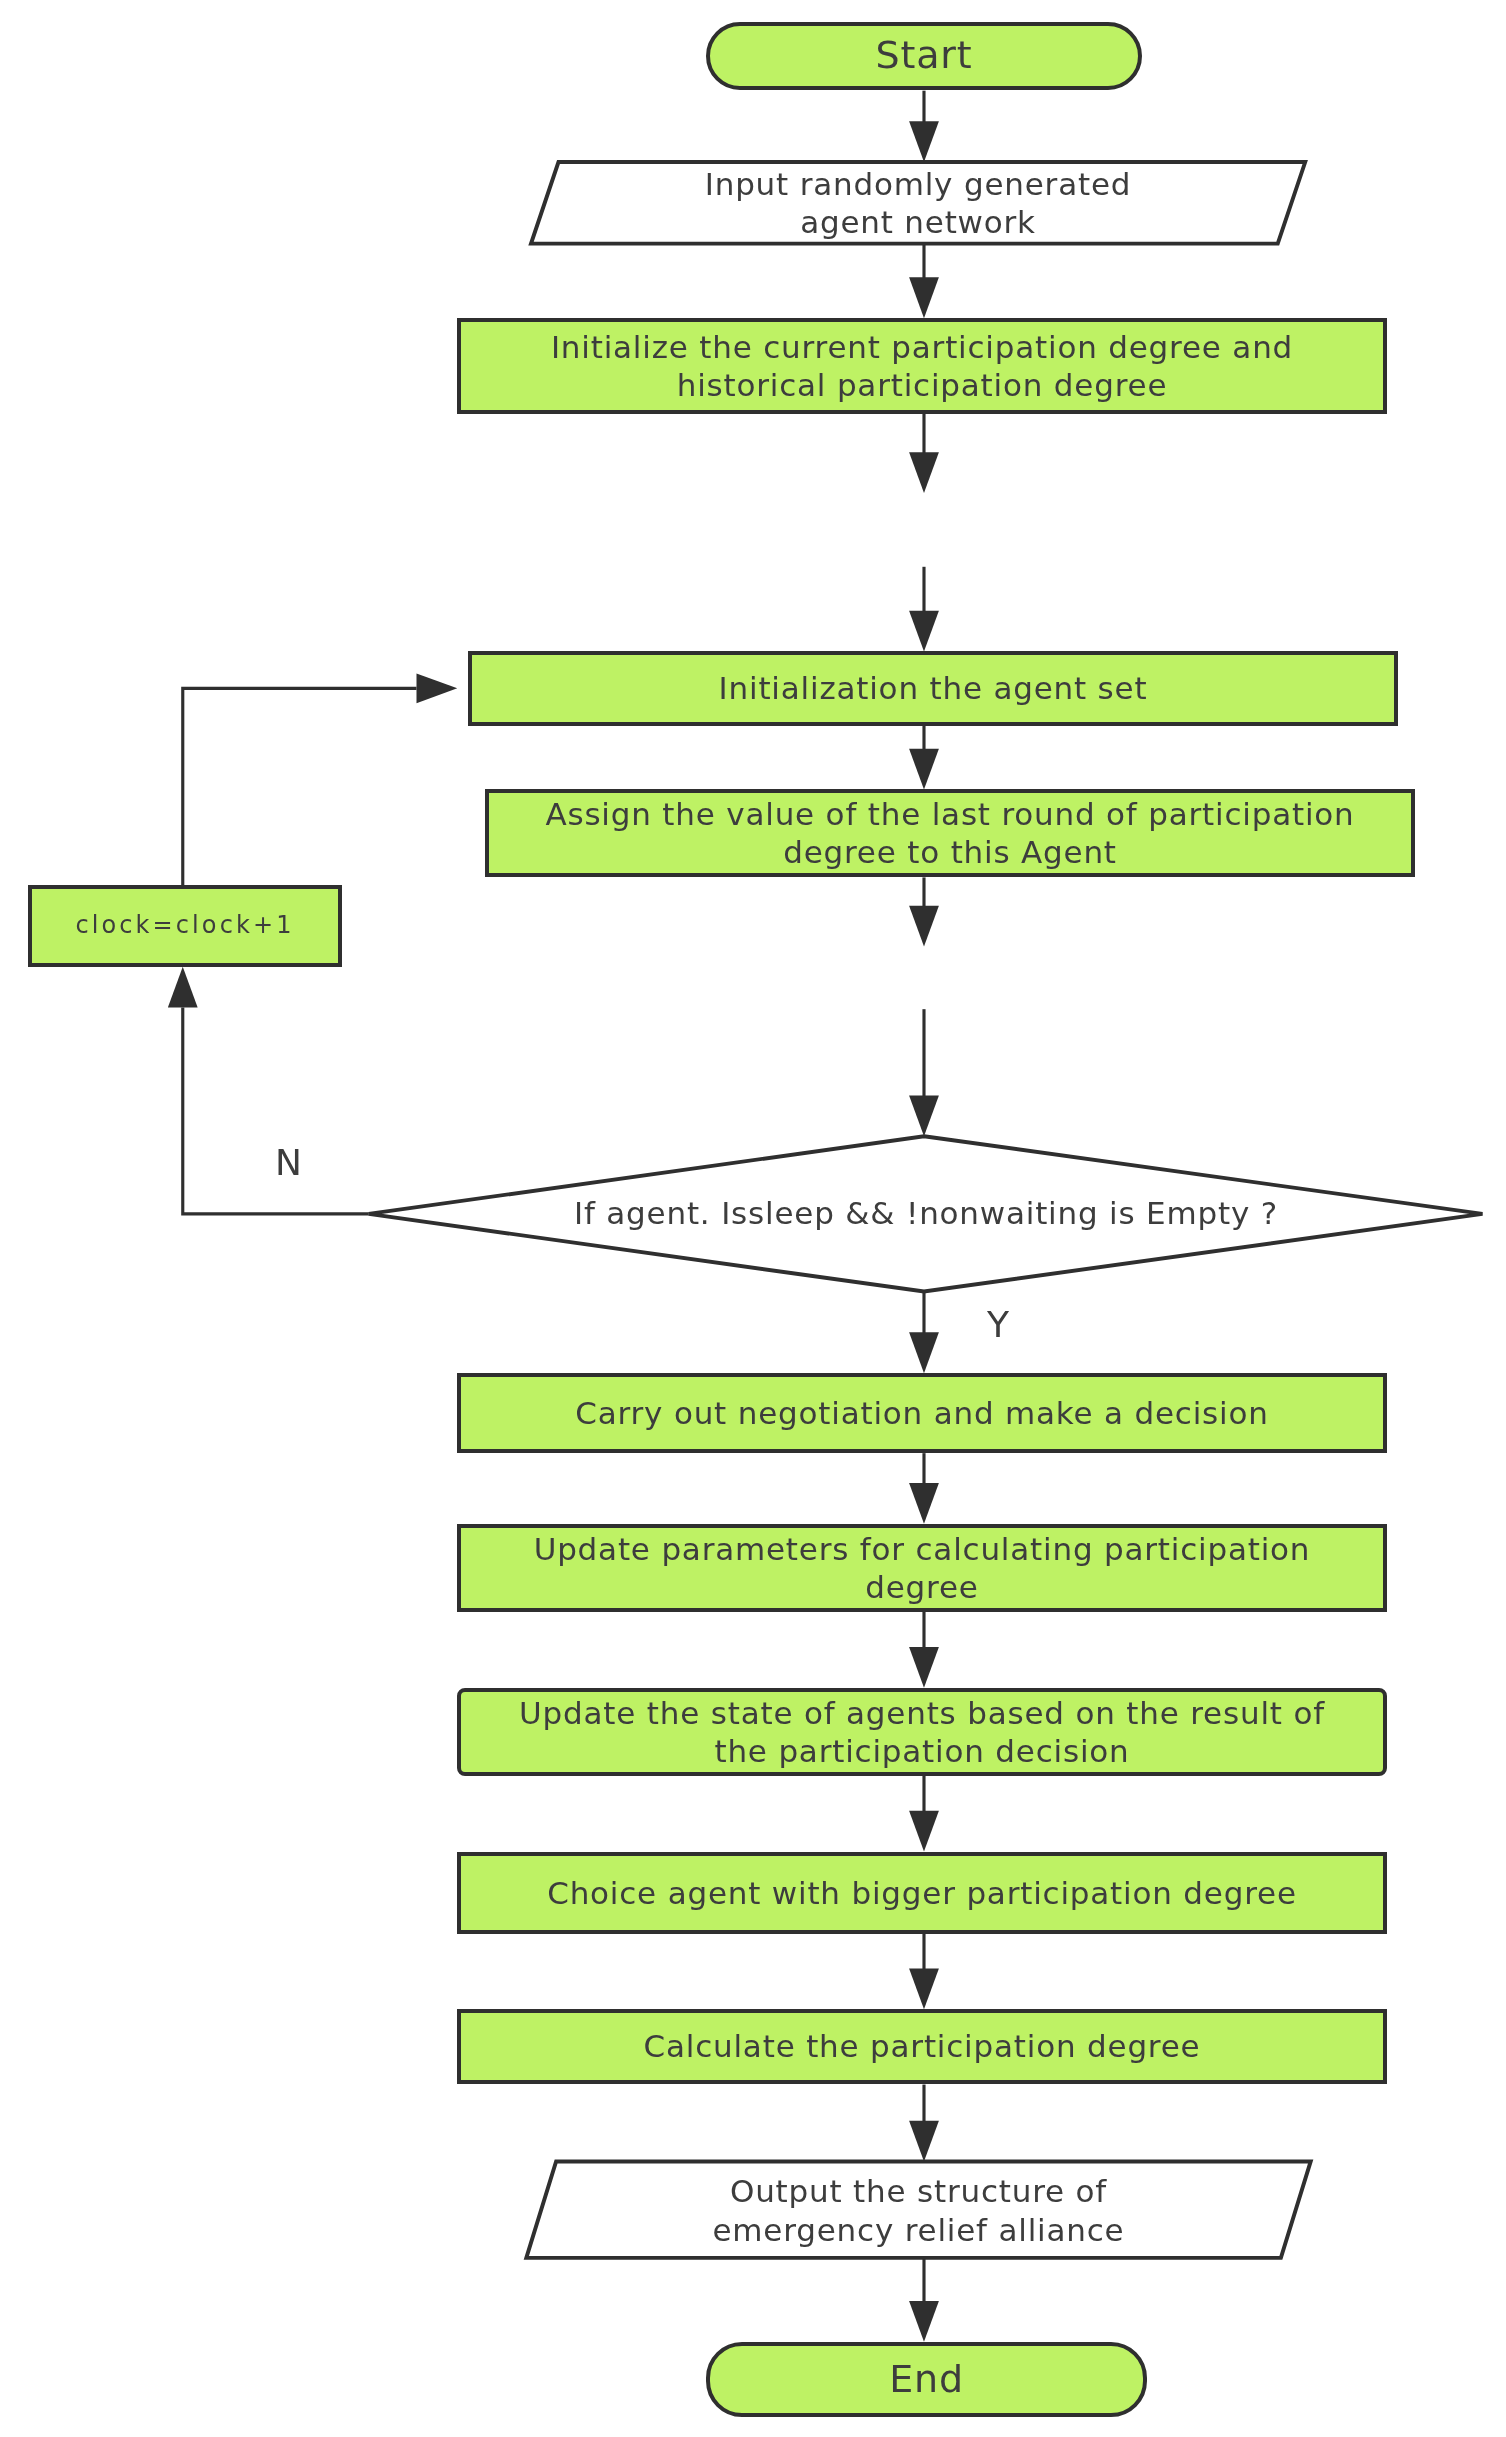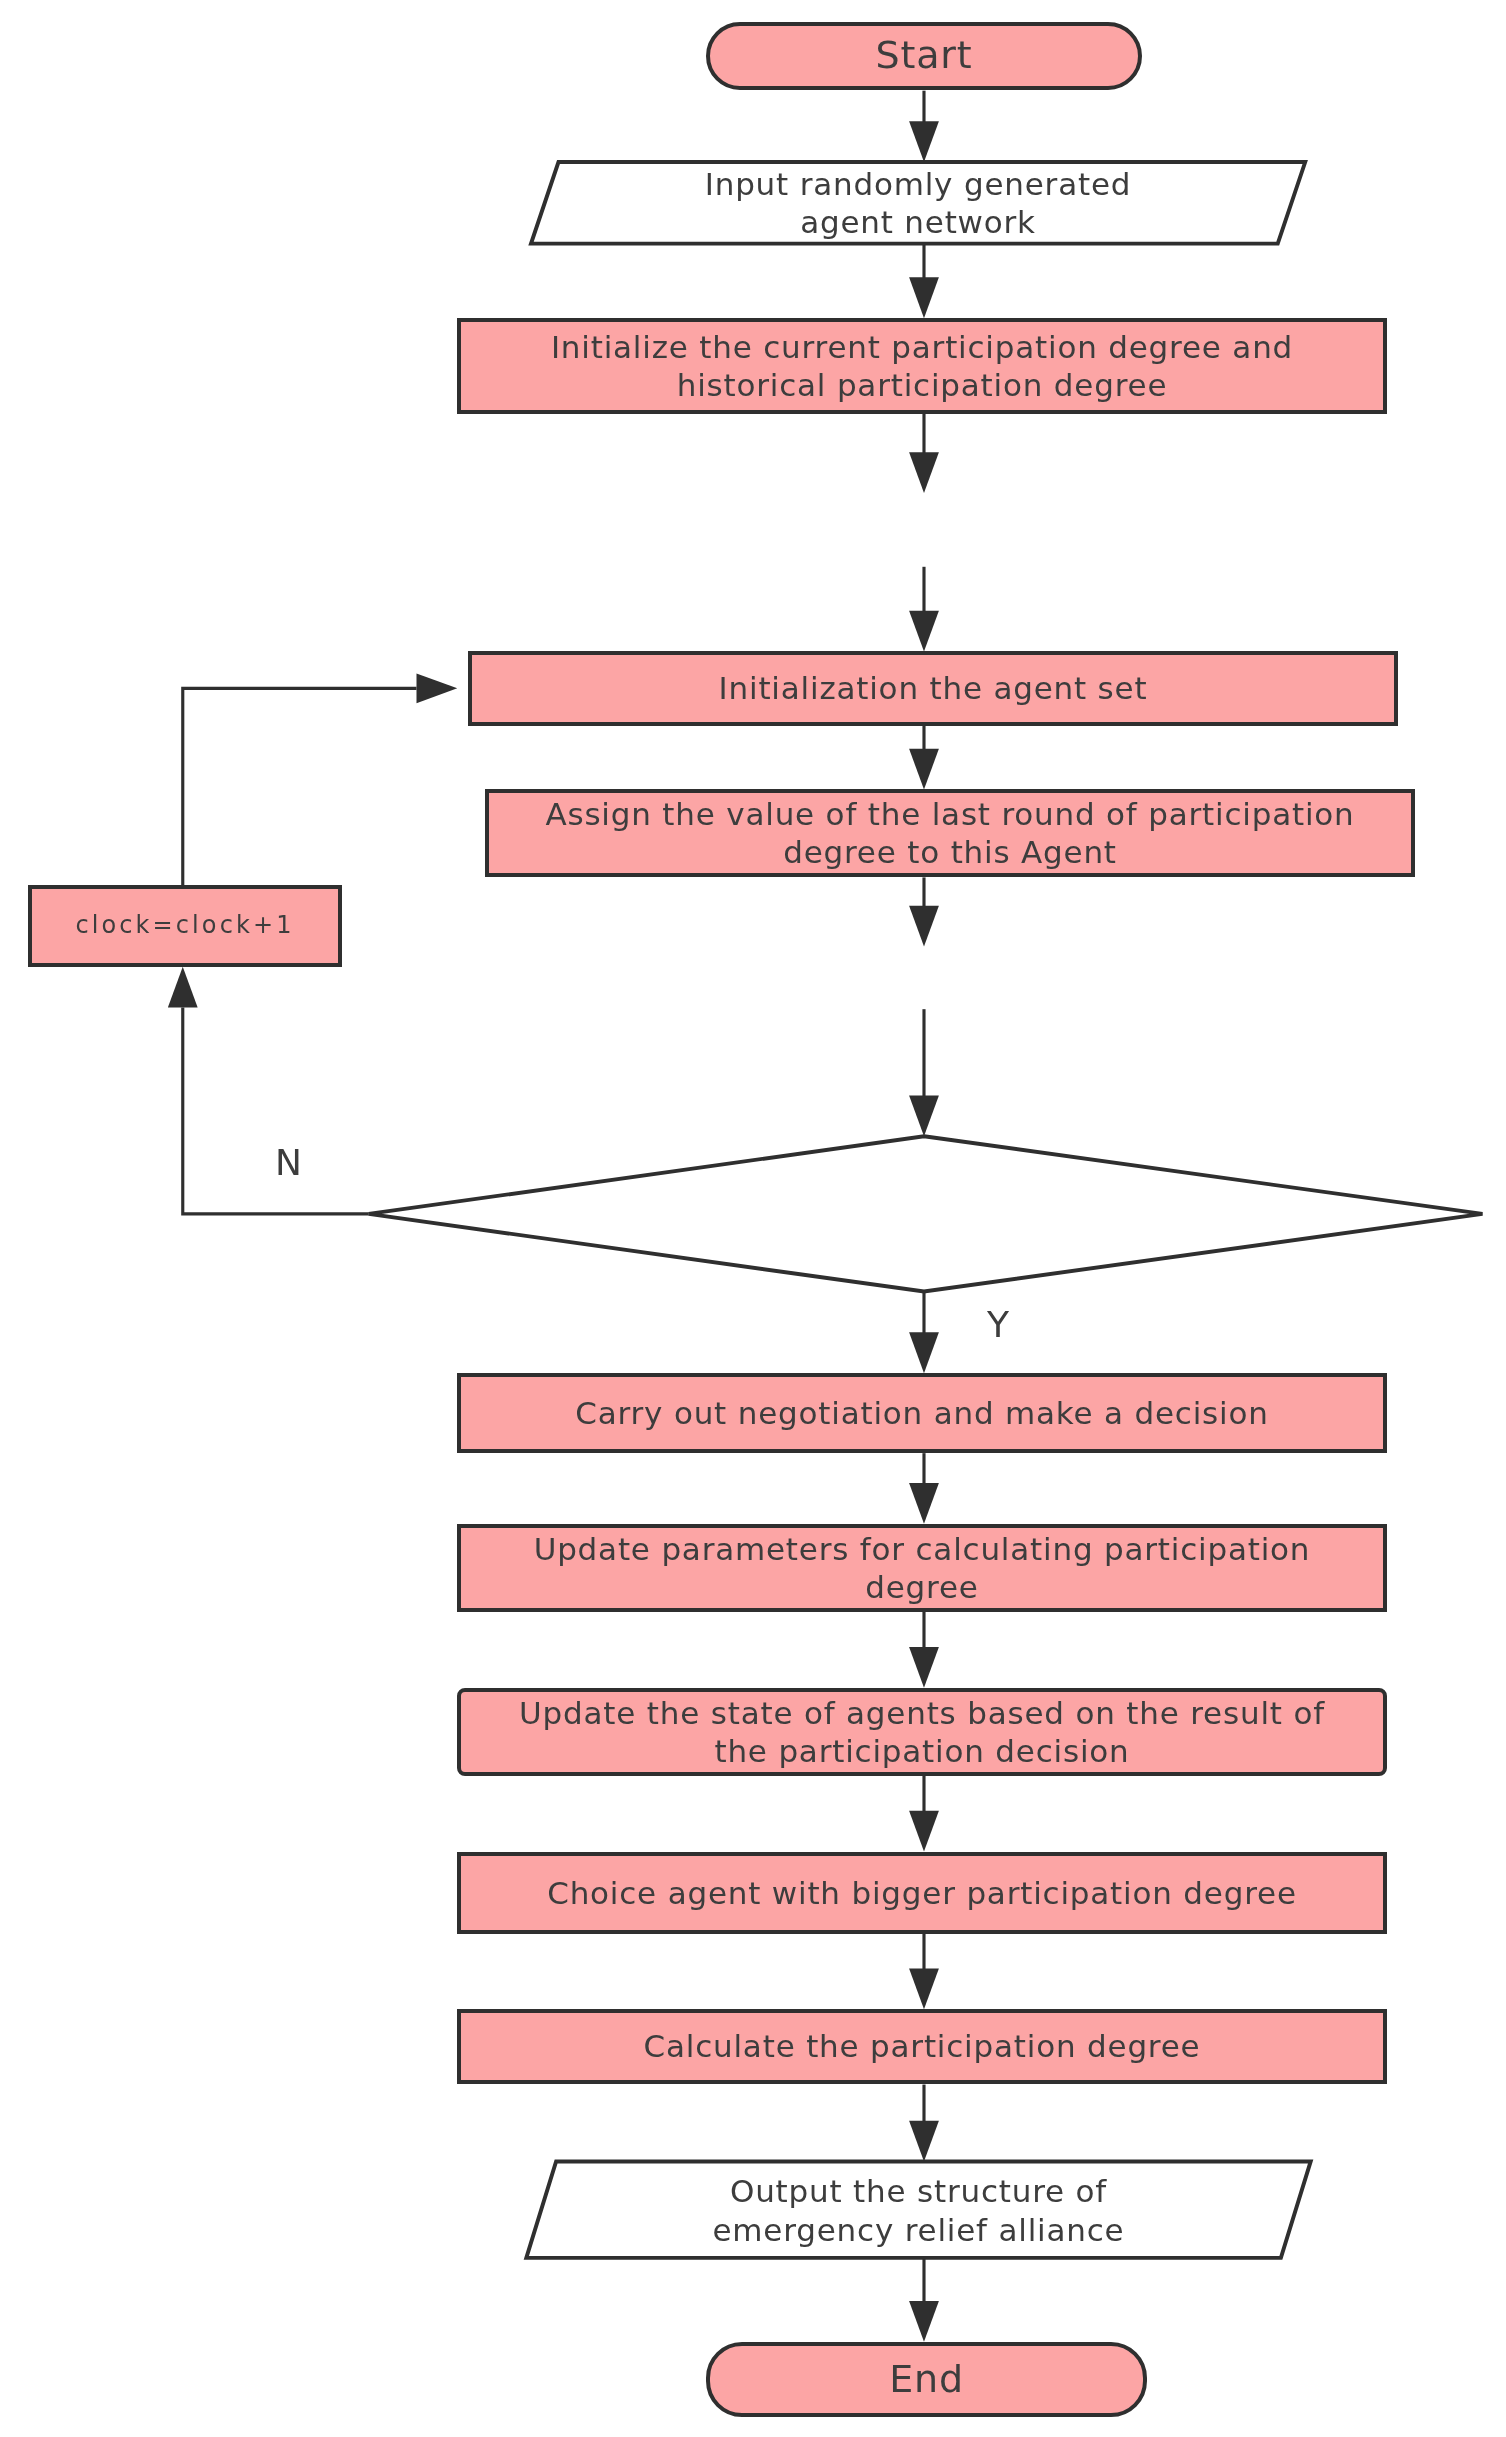--- a/index.html
+++ b/index.html
@@ -12,21 +12,21 @@
     overflow:hidden;
   }
   svg.layer{position:absolute;left:0;top:0;}
   .node{
     position:absolute;
     display:flex;align-items:center;justify-content:center;
     text-align:center;
     white-space:pre-line;
     box-sizing:border-box;
     font-size:31px;line-height:1.24;letter-spacing:0.8px;
-    background:#fca5a5;
+    background:#bef264;
     z-index:2;
   }
   .proc{border:4.7px solid #2f2f2f;}
   .term{border:4.7px solid #2f2f2f;border-radius:36px;font-size:38px;}
   .ghost{background:transparent;border:none;}
   .edge-label{
     position:absolute;font-size:36px;color:#3d3d3d;z-index:3;
     letter-spacing:0.8px;
   }
   
@@ -112,20 +112,21 @@
 
 
   <div class="node proc n-box5">Initialization the agent set</div>
 
   <div class="node proc n-box6">Assign the value of the last round of participation
 degree to this Agent</div>
 
 
   <div class="node proc n-clock">clock=clock+1</div>
 
+  <div class="node ghost n-diam">If agent. Issleep &amp;&amp; !nonwaiting is Empty ?</div>
 
   <div class="edge-label l-n">N</div>
   <div class="edge-label l-y">Y</div>
 
   <div class="node proc n-box9">Carry out negotiation and make a decision</div>
 
   <div class="node proc n-box10">Update parameters for calculating participation
 degree</div>
 
   <div class="node proc n-box11">Update the state of agents based on the result of

